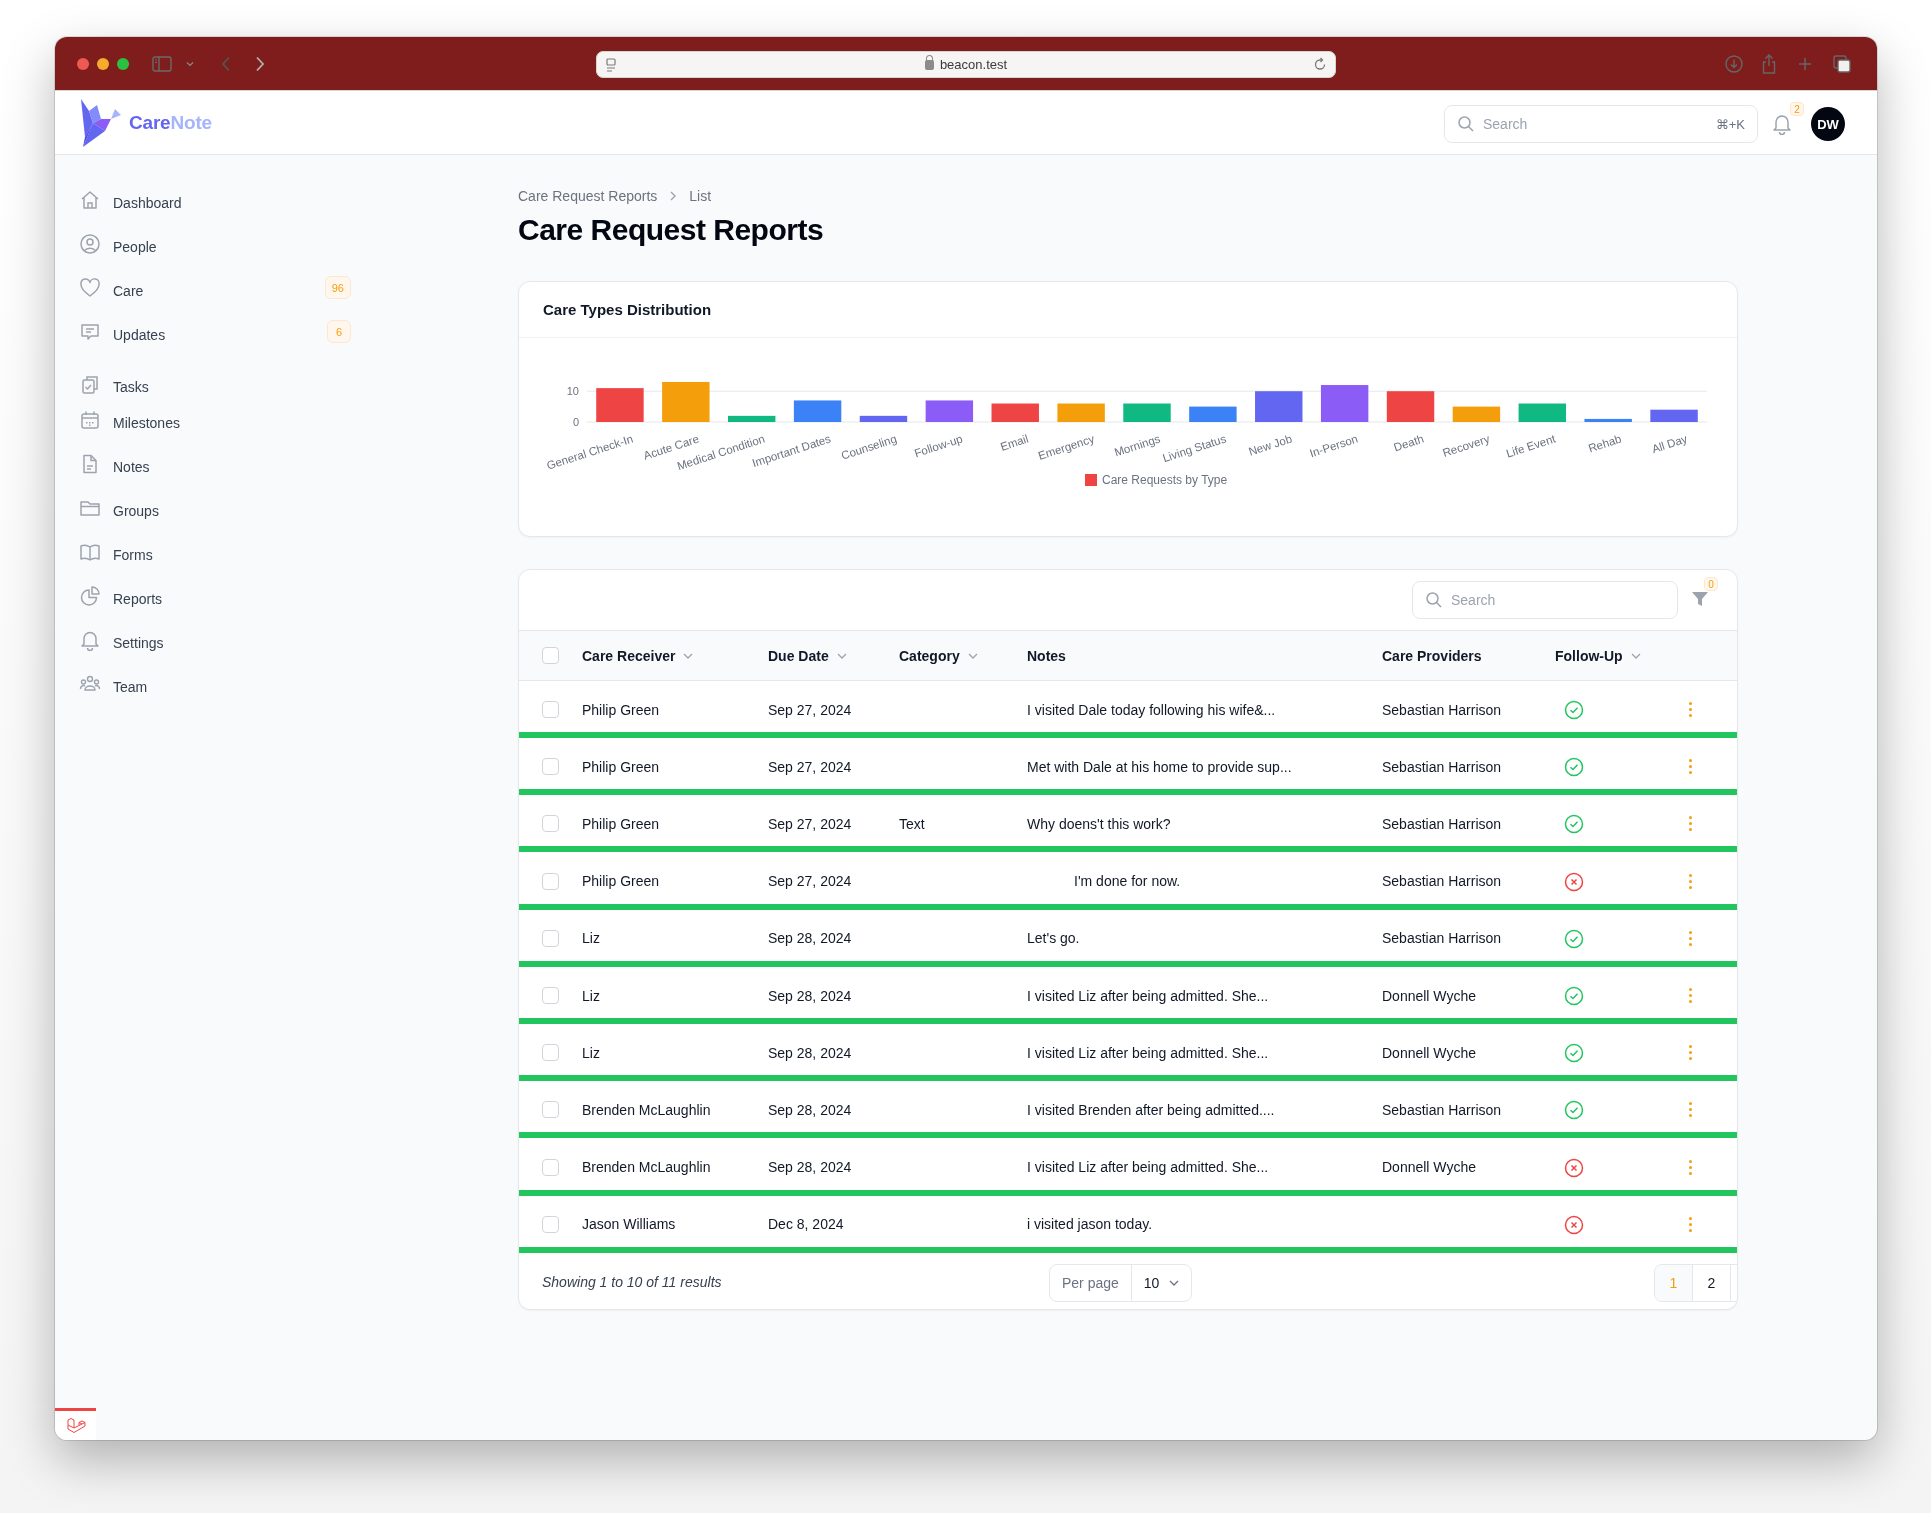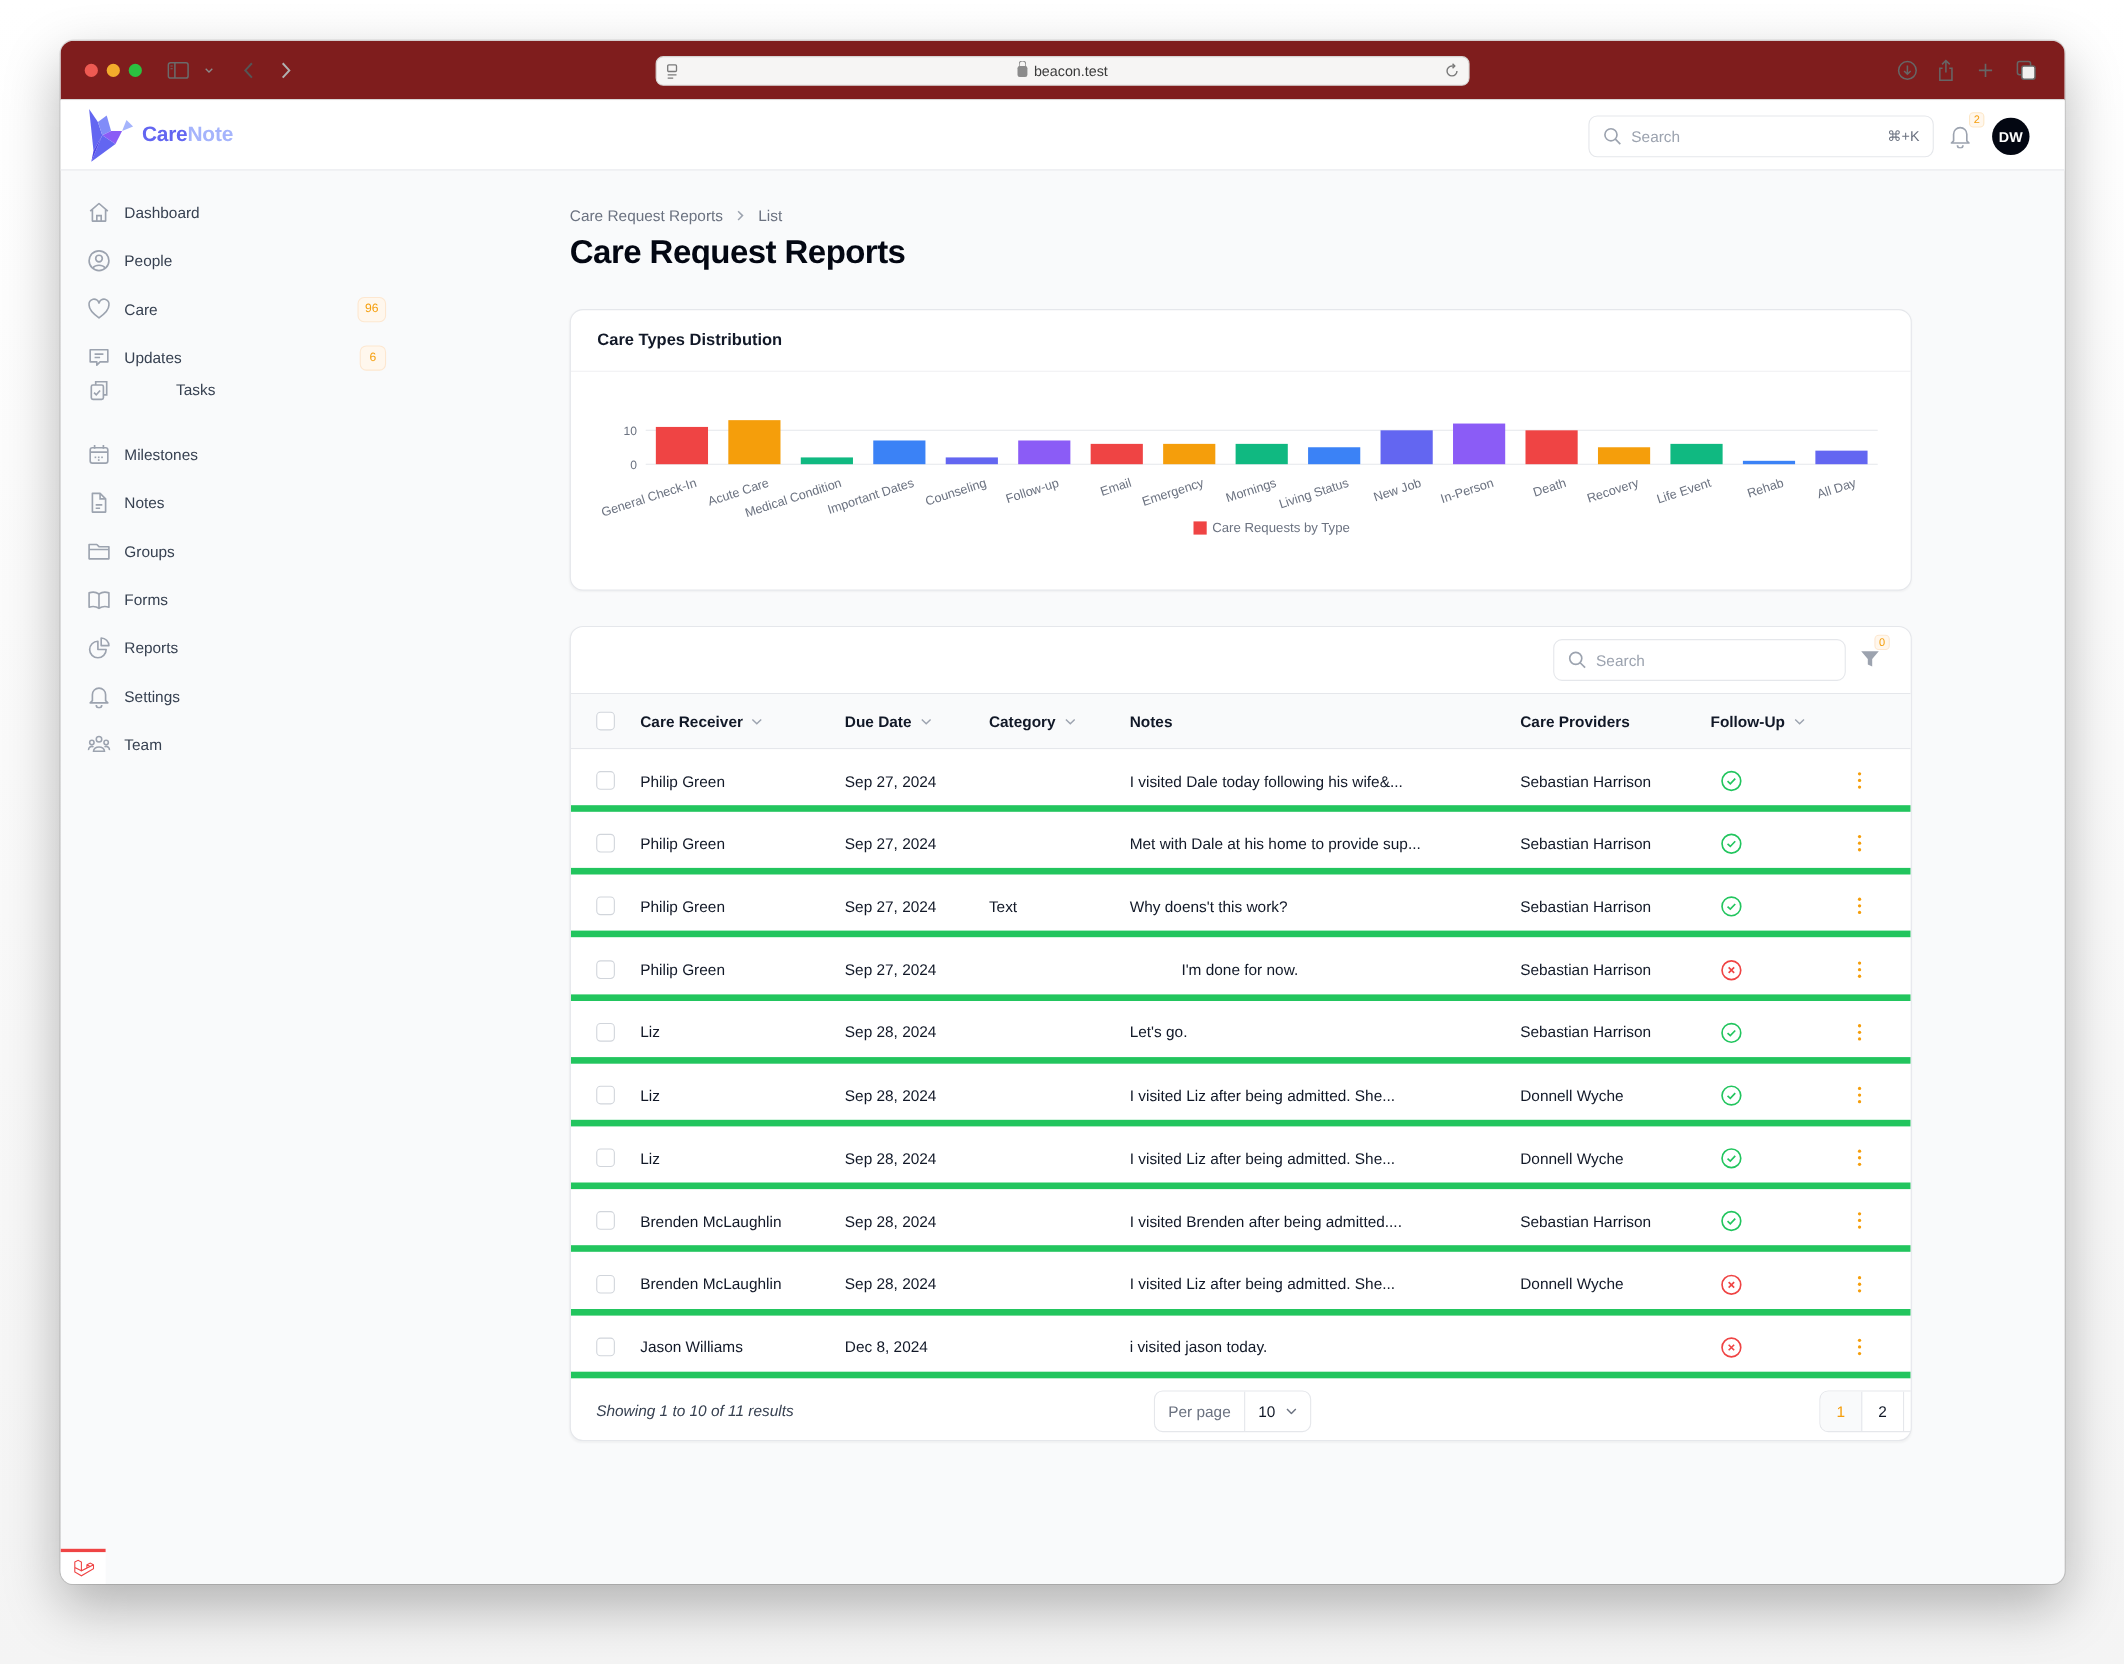--- a/index.html
+++ b/index.html
@@ -27,21 +27,21 @@
   .logo-care { color: #6366f1; }
   .logo-note { color: #a5b4fc; font-weight: 600; }
   .gsearch { position: absolute; left: 1389px; top: 14px; width: 314px; height: 38px; border: 1px solid #e5e7eb; border-radius: 8px; display: flex; align-items: center; padding: 0 12px; font-size: 14px; color: #9ca3af; background: #fff; }
   .gsearch .kbd { margin-left: auto; color: #6b7280; font-size: 13px; }
   .bell { position: absolute; left: 1717px; top: 22px; }
   .bell-badge { position: absolute; left: 1735px; top: 11px; min-width: 14px; height: 14px; border-radius: 4px; background: #fff7ed; color: #f59e0b; font-size: 10px; display: flex; align-items: center; justify-content: center; border: 1px solid #fde7c7; }
   .avatar { position: absolute; left: 1756px; top: 16px; width: 34px; height: 34px; border-radius: 50%; background: #030712; color: #fff; font-size: 13px; font-weight: 600; display: flex; align-items: center; justify-content: center; }
 
   
   .sidebar { position: absolute; left: 0; top: 118px; width: 320px; bottom: 0; }
-  .nav-item { position: absolute; left: 24px; width: 272px; height: 36px; display: flex; align-items: center; font-size: 14px; color: #374151; font-weight: 500; border-radius: 8px; }
+  .nav-item { position: absolute; left: 24px; width: 272px; height: 36px; display: flex; align-items: flex-end; font-size: 14px; color: #374151; font-weight: 500; border-radius: 8px; }
   .nav-item .ico { width: 22px; height: 22px; display: flex; align-items: center; justify-content: center; margin-right: 12px; color: #9ca3af; }
   .nav-badge { margin-left: auto; min-width: 24px; height: 23px; padding: 0 6px; border-radius: 6px; background: #fff7ed; border: 1px solid #fde7d0; color: #f59e0b; font-size: 11px; display: flex; align-items: center; justify-content: center; }
   .laravel-tab { position: absolute; left: 0; bottom: 0; width: 41px; height: 32px; border-top: 3px solid #ef4444; background: #fff; display: flex; align-items: center; justify-content: center; }
 
   
   .breadcrumb { position: absolute; left: 463px; top: 151px; font-size: 14px; color: #6b7280; display: flex; align-items: center; gap: 12px; }
   .page-title { position: absolute; left: 463px; top: 176px; font-size: 30px; font-weight: 700; color: #030712; letter-spacing: -0.5px; }
 
   .card { position: absolute; background: #fff; border: 1px solid #e5e7eb; border-radius: 12px; box-shadow: 0 1px 2px rgba(0,0,0,0.04); }
   .chart-card { left: 463px; top: 244px; width: 1220px; height: 256px; }
@@ -218,21 +218,21 @@
       <span class="ico">
             <svg width="22" height="22" viewBox="0 0 22 22">
               <path d="M3 4 H19 V15 H12 L9 18 V15 H3 Z" fill="none" stroke="#9ca3af" stroke-width="1.5" stroke-linejoin="round"></path>
               <line x1="7" y1="8" x2="15" y2="8" stroke="#9ca3af" stroke-width="1.5"></line>
               <line x1="7" y1="11" x2="12" y2="11" stroke="#9ca3af" stroke-width="1.5"></line>
             </svg>
           </span>
       <span>Updates</span>
       <span class="nav-badge">6</span>
     </div>
-    <div class="nav-item" style="top:181px;gap:47px;">
+    <div class="nav-item" style="top:204px;">
       <span class="ico">
             <svg width="22" height="22" viewBox="0 0 22 22">
               <rect x="4" y="7" width="11" height="13" rx="1.5" fill="none" stroke="#9ca3af" stroke-width="1.5"></rect>
               <path d="M8 7 V4 H18 V16 H15" fill="none" stroke="#9ca3af" stroke-width="1.5"></path>
               <path d="M6.5 14 L8.5 16 L12 12" fill="none" stroke="#9ca3af" stroke-width="1.5"></path>
             </svg>
           </span>
       <span>Tasks</span>
     </div>
     <div class="nav-item" style="top:240px;">

